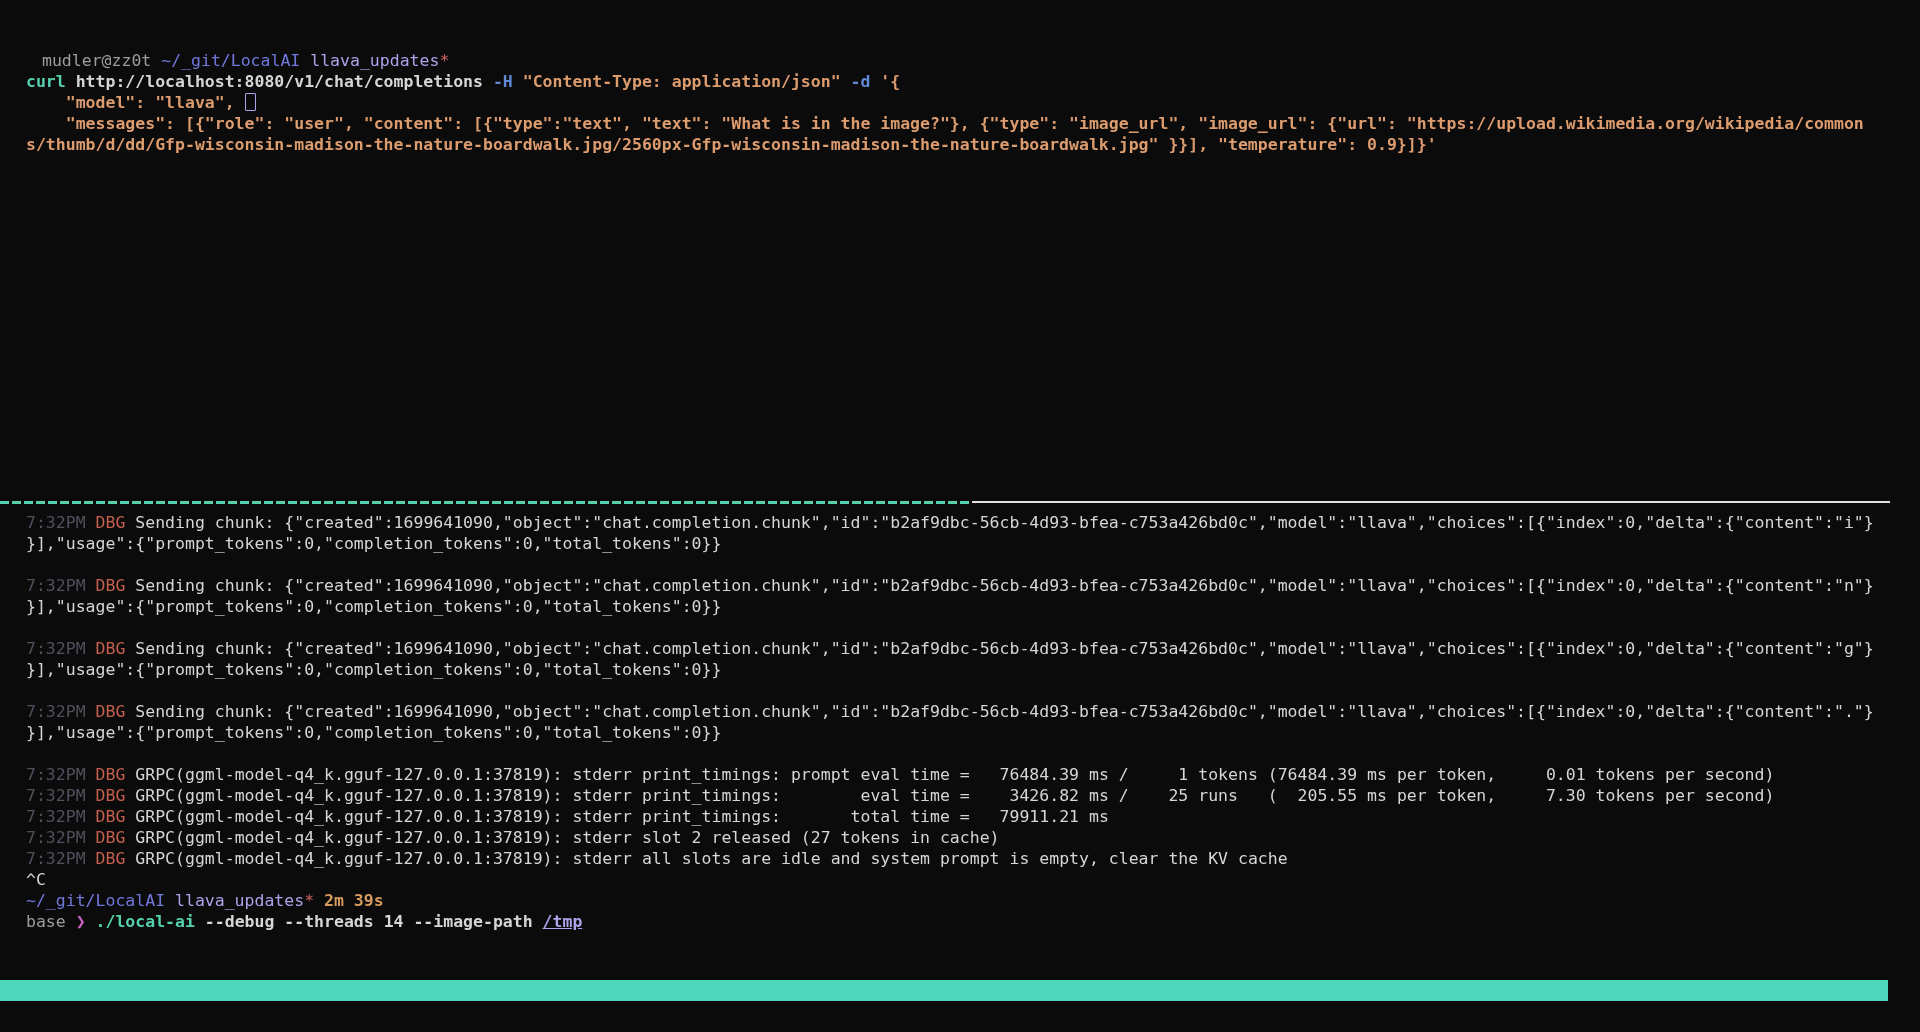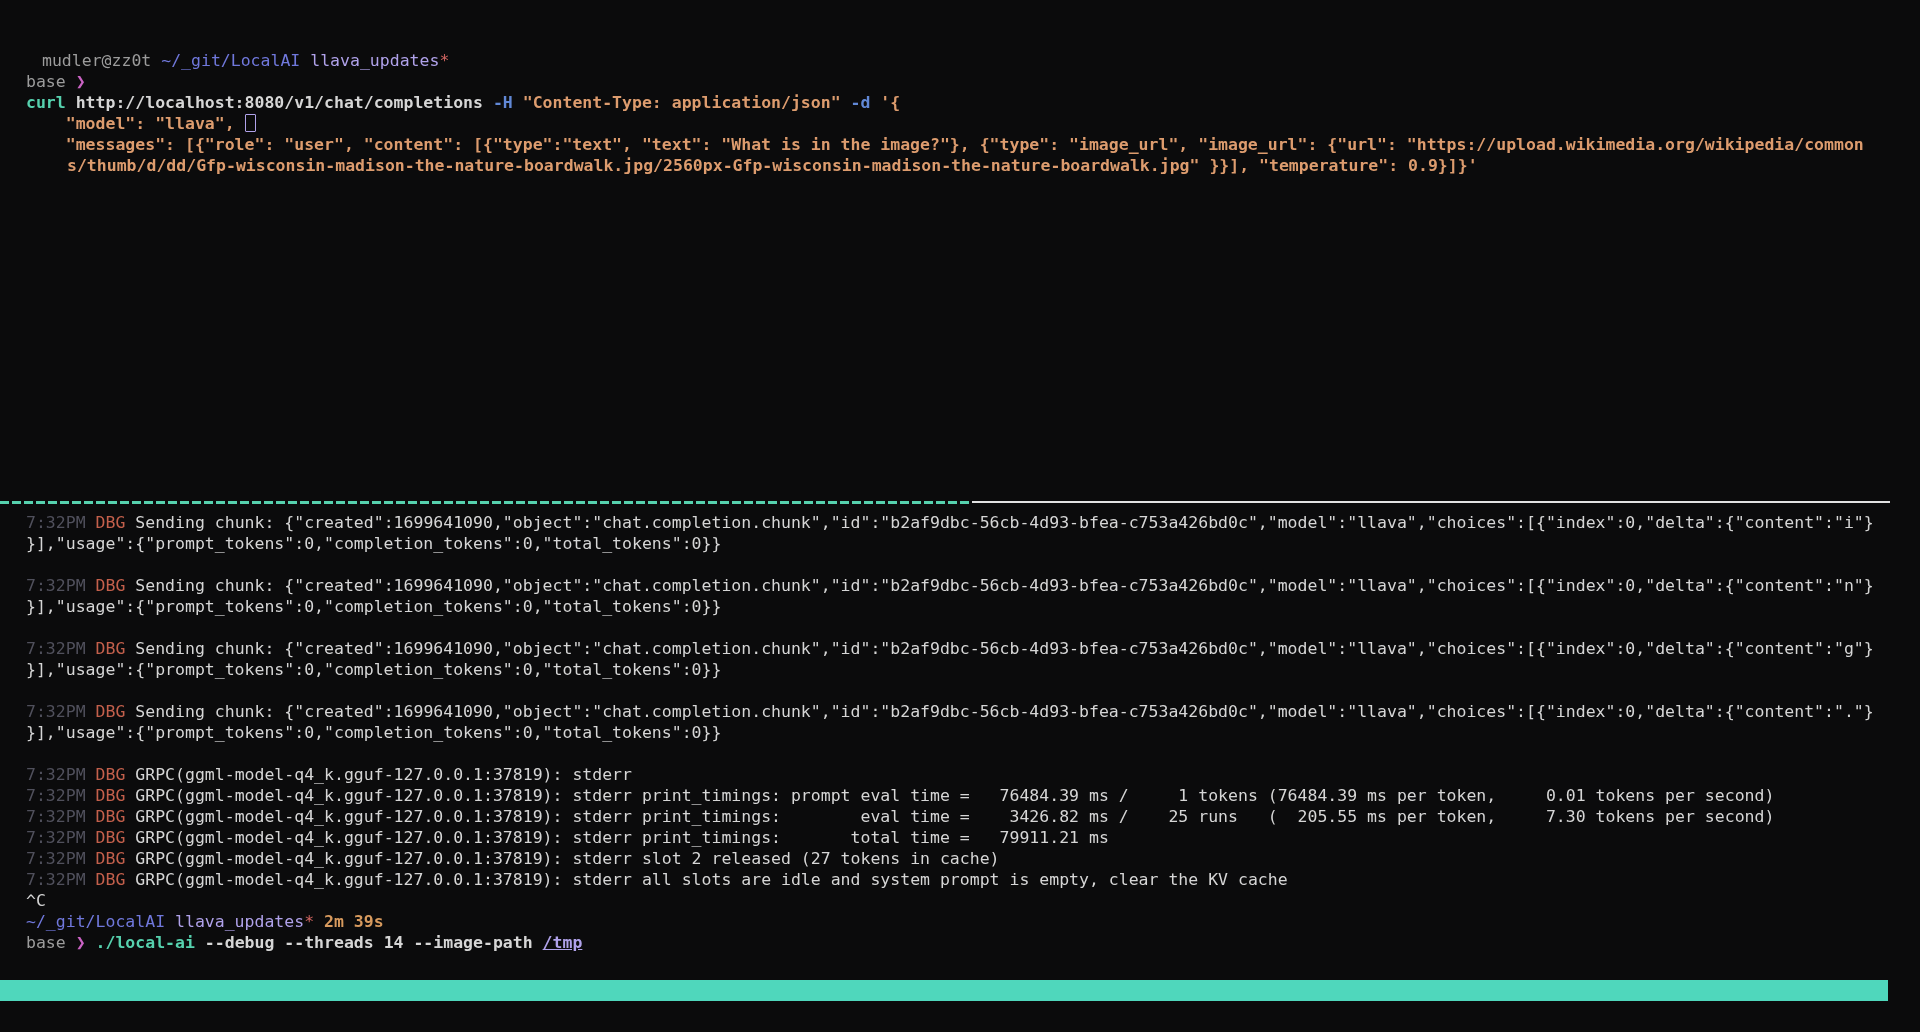--- a/index.html
+++ b/index.html
@@ -31,46 +31,44 @@
     background:var(--c-status_bg);color:var(--c-status_fg);
     white-space:pre;padding-left:8px;overflow:hidden;
   }
 </style>
 </head>
 <body>
 
 <div class="screen">
   <div class="pane top-pane">
       <div class="row"><span style="color: var(--c-grey); padding-left: 16px;">mudler@zz0t </span><span style="color: var(--c-blue);">~/_git/LocalAI </span><span style="color: var(--c-violet);">llava_updates</span><span style="color: var(--c-star);">*</span></div>
-      <div class="row"><span style="color: var(--c-grey);">base </span><span style="color: var(--c-magenta);">❯</span></div>
       <div class="row"><span class="b" style="color: var(--c-green);">curl </span><span class="b" style="color: var(--c-fg);">http://localhost:8080/v1/chat/completions </span><span class="b" style="color: var(--c-flagblue);">-H </span><span class="b" style="color: var(--c-orange);">"Content-Type: application/json" </span><span class="b" style="color: var(--c-flagblue);">-d </span><span class="b" style="color: var(--c-orange);">'{</span></div>
       <div class="row"><span class="b" style="color: var(--c-orange);">    "model": "llava", </span><span class="cursor"></span></div>
       <div class="row"><span class="b" style="color: var(--c-orange);">    "messages": [{"role": "user", "content": [{"type":"text", "text": "What is in the image?"}, {"type": "image_url", "image_url": {"url": "https://upload.wikimedia.org/wikipedia/common</span></div>
-      <div class="row"><span class="b" style="color: var(--c-orange); margin-left: 41px;">s/thumb/d/dd/Gfp-wisconsin-madison-the-nature-boardwalk.jpg/2560px-Gfp-wisconsin-madison-the-nature-boardwalk.jpg" }}], "temperature": 0.9}]}'</span></div>
+      <div class="row"><span class="b" style="color: var(--c-orange);">s/thumb/d/dd/Gfp-wisconsin-madison-the-nature-boardwalk.jpg/2560px-Gfp-wisconsin-madison-the-nature-boardwalk.jpg" }}], "temperature": 0.9}]}'</span></div>
     </div>
 
   <div class="divider" style="width: 1890px;">
     <div class="divider-active" style="width: 972px;"></div>
     <div class="divider-inactive" style="left: 972px; width: 918px;"></div>
   </div>
 
   <div class="pane bottom-pane">
       <div class="row"><span style="color: var(--c-dim);">7:32PM </span><span style="color: var(--c-red);">DBG </span><span style="color: var(--c-fg);">Sending chunk: {"created":1699641090,"object":"chat.completion.chunk","id":"b2af9dbc-56cb-4d93-bfea-c753a426bd0c","model":"llava","choices":[{"index":0,"delta":{"content":"i"}</span></div>
       <div class="row"><span style="color: var(--c-fg);">}],"usage":{"prompt_tokens":0,"completion_tokens":0,"total_tokens":0}}</span></div>
       <div class="row"> </div>
       <div class="row"><span style="color: var(--c-dim);">7:32PM </span><span style="color: var(--c-red);">DBG </span><span style="color: var(--c-fg);">Sending chunk: {"created":1699641090,"object":"chat.completion.chunk","id":"b2af9dbc-56cb-4d93-bfea-c753a426bd0c","model":"llava","choices":[{"index":0,"delta":{"content":"n"}</span></div>
       <div class="row"><span style="color: var(--c-fg);">}],"usage":{"prompt_tokens":0,"completion_tokens":0,"total_tokens":0}}</span></div>
       <div class="row"> </div>
       <div class="row"><span style="color: var(--c-dim);">7:32PM </span><span style="color: var(--c-red);">DBG </span><span style="color: var(--c-fg);">Sending chunk: {"created":1699641090,"object":"chat.completion.chunk","id":"b2af9dbc-56cb-4d93-bfea-c753a426bd0c","model":"llava","choices":[{"index":0,"delta":{"content":"g"}</span></div>
       <div class="row"><span style="color: var(--c-fg);">}],"usage":{"prompt_tokens":0,"completion_tokens":0,"total_tokens":0}}</span></div>
       <div class="row"> </div>
       <div class="row"><span style="color: var(--c-dim);">7:32PM </span><span style="color: var(--c-red);">DBG </span><span style="color: var(--c-fg);">Sending chunk: {"created":1699641090,"object":"chat.completion.chunk","id":"b2af9dbc-56cb-4d93-bfea-c753a426bd0c","model":"llava","choices":[{"index":0,"delta":{"content":"."}</span></div>
       <div class="row"><span style="color: var(--c-fg);">}],"usage":{"prompt_tokens":0,"completion_tokens":0,"total_tokens":0}}</span></div>
       <div class="row"> </div>
-      <div class="row"><span style="color: var(--c-dim);">7:32PM </span><span style="color: var(--c-red);">DBG </span><span style="color: var(--c-fg);">GRPC(ggml-model-q4_k.gguf-127.0.0.1:37819): stderr</span></div>
       <div class="row"><span style="color: var(--c-dim);">7:32PM </span><span style="color: var(--c-red);">DBG </span><span style="color: var(--c-fg);">GRPC(ggml-model-q4_k.gguf-127.0.0.1:37819): stderr print_timings: prompt eval time =   76484.39 ms /     1 tokens (76484.39 ms per token,     0.01 tokens per second)</span></div>
       <div class="row"><span style="color: var(--c-dim);">7:32PM </span><span style="color: var(--c-red);">DBG </span><span style="color: var(--c-fg);">GRPC(ggml-model-q4_k.gguf-127.0.0.1:37819): stderr print_timings:        eval time =    3426.82 ms /    25 runs   (  205.55 ms per token,     7.30 tokens per second)</span></div>
       <div class="row"><span style="color: var(--c-dim);">7:32PM </span><span style="color: var(--c-red);">DBG </span><span style="color: var(--c-fg);">GRPC(ggml-model-q4_k.gguf-127.0.0.1:37819): stderr print_timings:       total time =   79911.21 ms</span></div>
       <div class="row"><span style="color: var(--c-dim);">7:32PM </span><span style="color: var(--c-red);">DBG </span><span style="color: var(--c-fg);">GRPC(ggml-model-q4_k.gguf-127.0.0.1:37819): stderr slot 2 released (27 tokens in cache)</span></div>
       <div class="row"><span style="color: var(--c-dim);">7:32PM </span><span style="color: var(--c-red);">DBG </span><span style="color: var(--c-fg);">GRPC(ggml-model-q4_k.gguf-127.0.0.1:37819): stderr all slots are idle and system prompt is empty, clear the KV cache</span></div>
       <div class="row"><span style="color: var(--c-fg);">^C</span></div>
       <div class="row"><span style="color: var(--c-blue);">~/_git/LocalAI </span><span style="color: var(--c-violet);">llava_updates</span><span style="color: var(--c-star);">*</span><span style="color: var(--c-fg);"> </span><span class="b" style="color: var(--c-duration);">2m 39s</span></div>
       <div class="row"><span style="color: var(--c-grey);">base </span><span style="color: var(--c-magenta);">❯ </span><span class="b" style="color: var(--c-green);">./local-ai </span><span class="b" style="color: var(--c-fg);">--debug --threads 14 --image-path </span><span class="b underline" style="color: var(--c-violet); text-decoration: underline;">/tmp</span></div>
     </div>
 

